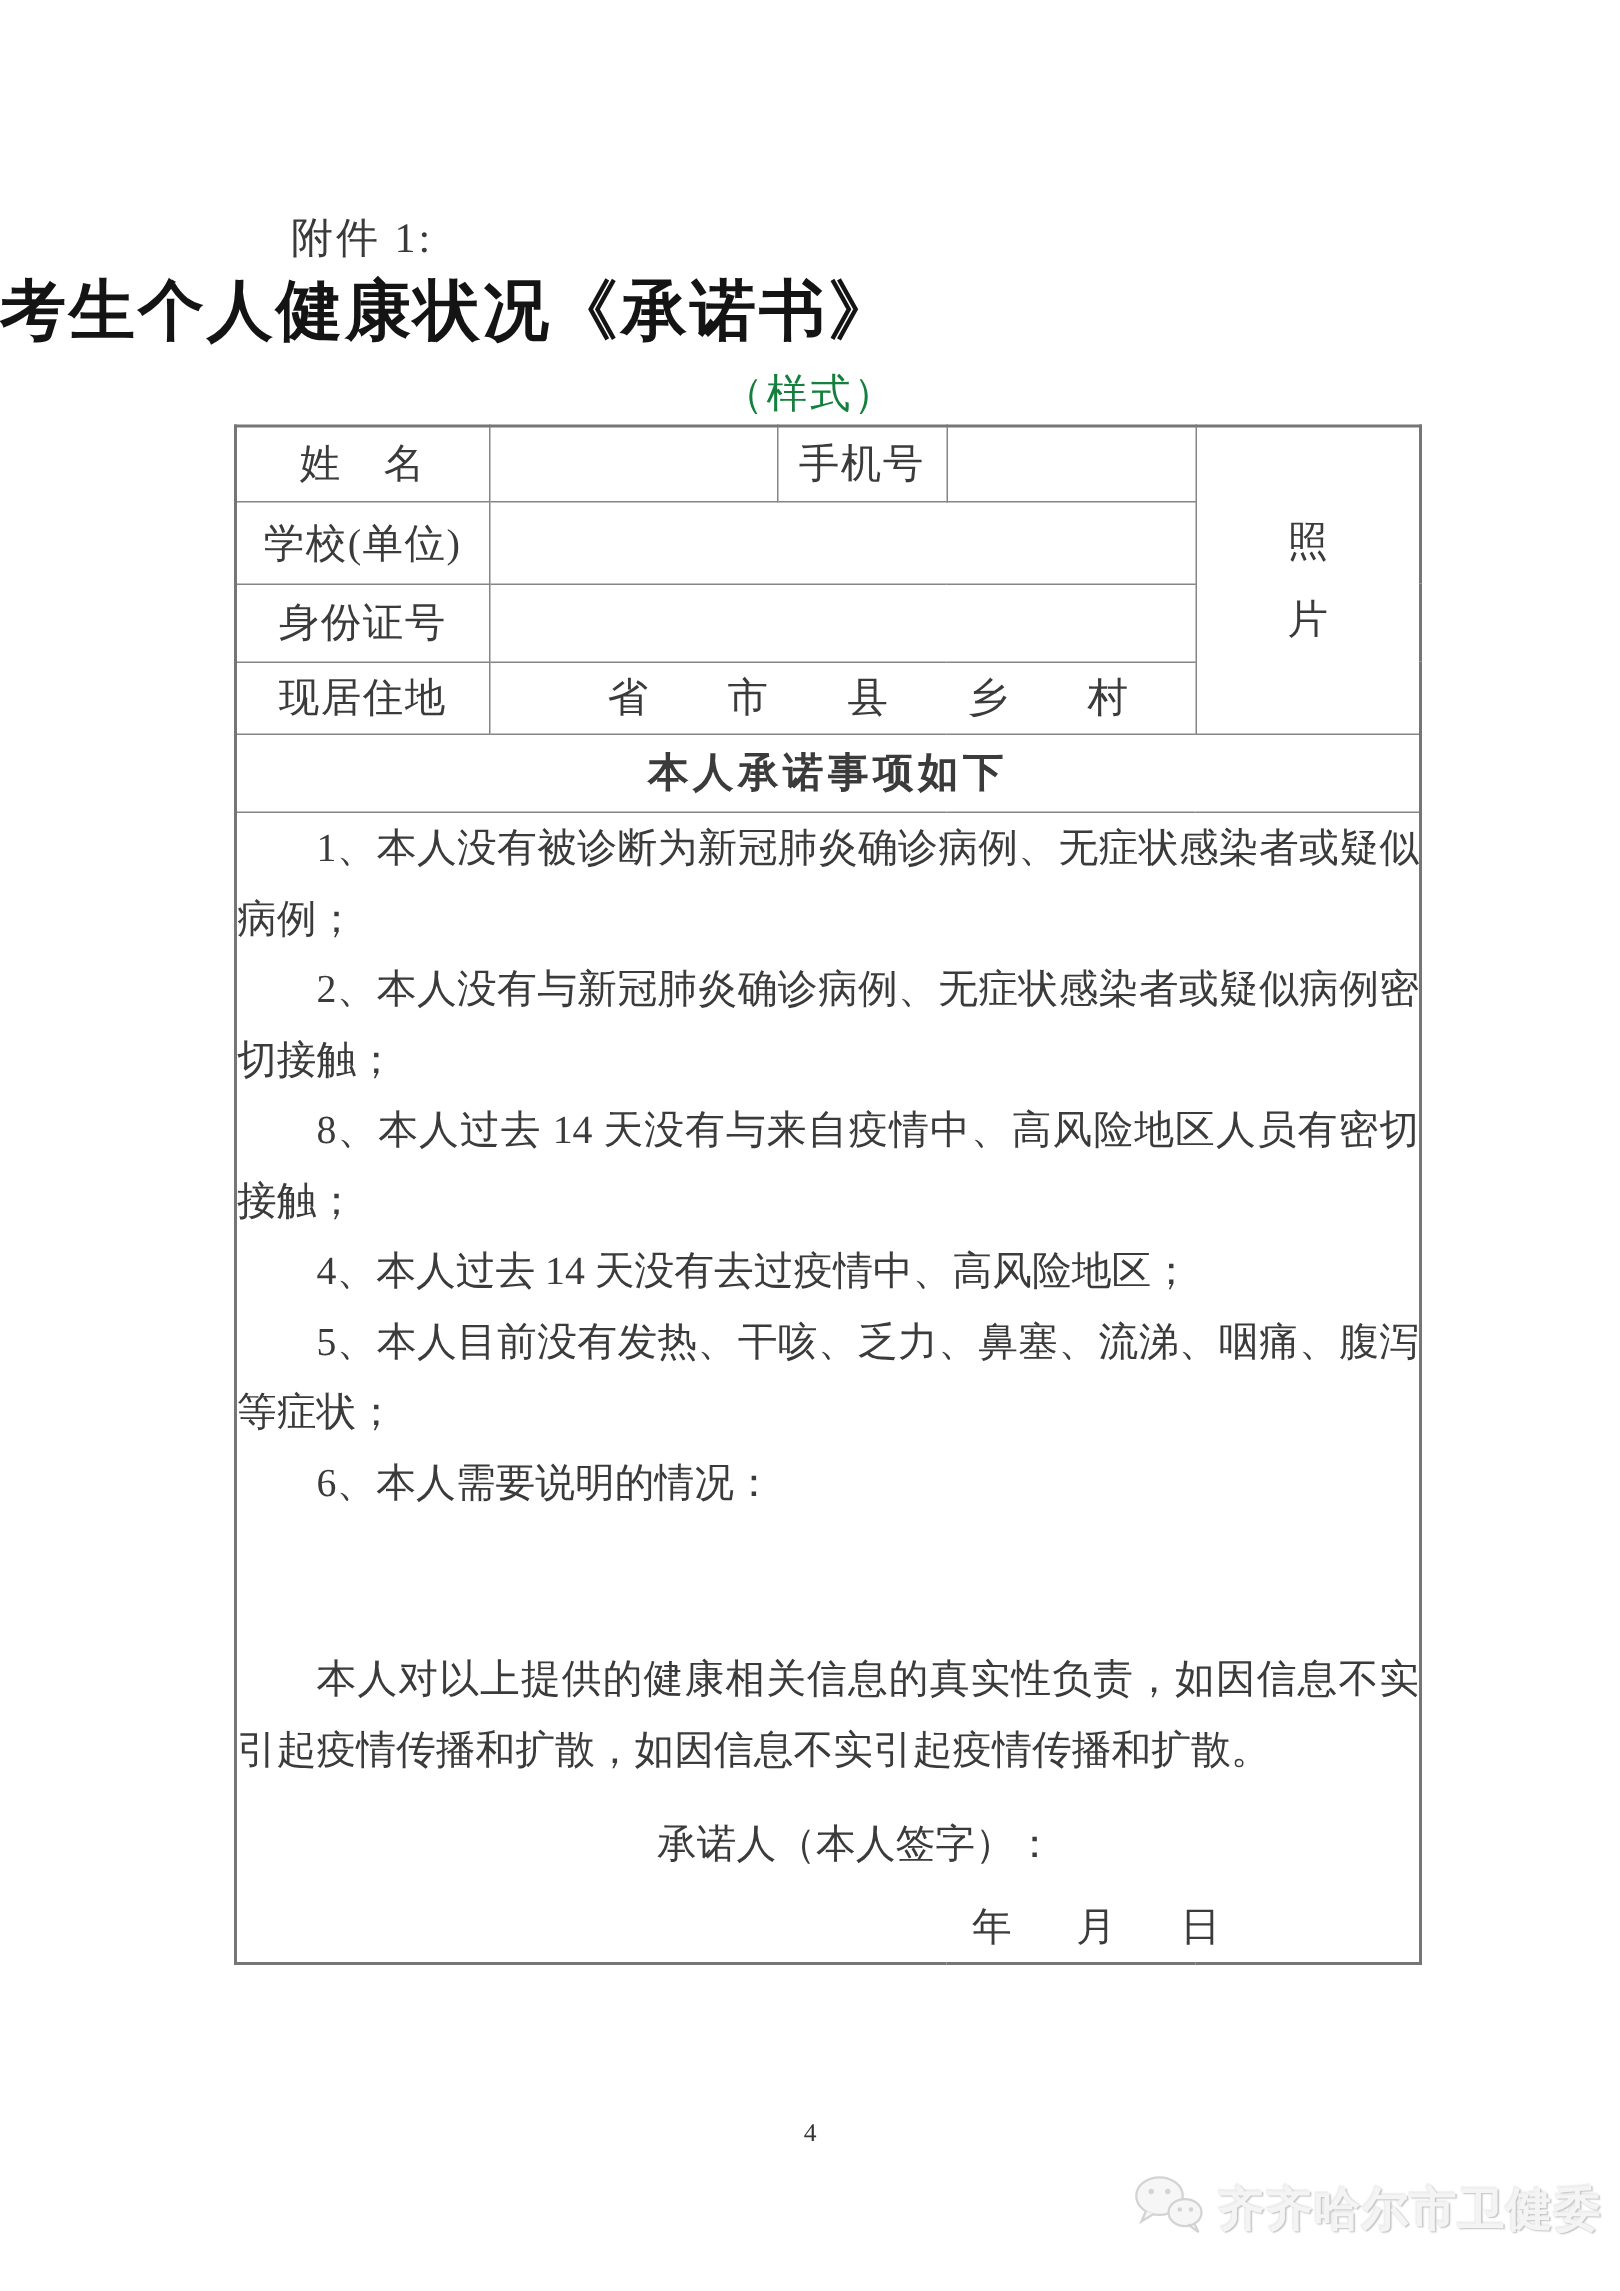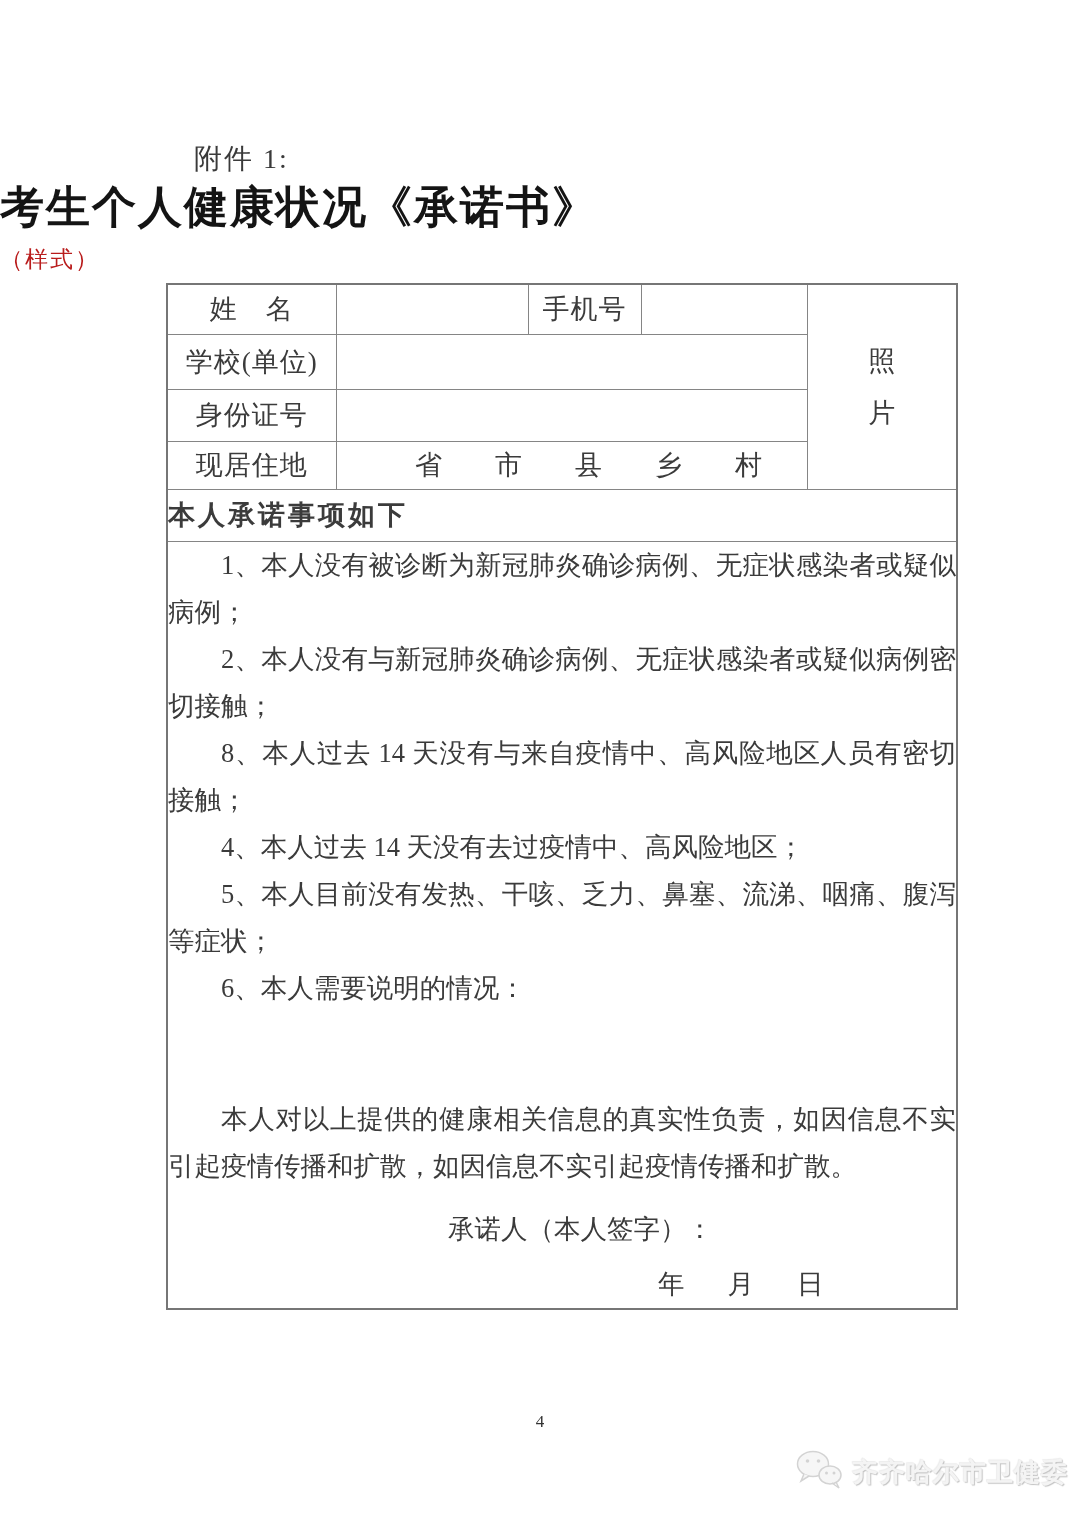--- a/index.html
+++ b/index.html
@@ -17,60 +17,60 @@
   }
   .doc-title {
     position: absolute; left: 0; right: 0; top: 178px;
     text-align: left;
     font-family: "Liberation Sans", "DejaVu Sans", sans-serif;
     font-size: 44px; font-weight: bold; color: #141414;
     letter-spacing: 2px;
   }
   .doc-subtitle {
     position: absolute; left: 0; right: 0; top: 244px;
-    text-align: left; font-size: 23px; color: #b91c1c; letter-spacing: 2px;
+    text-align: center; font-size: 27px; color: #15803d; letter-spacing: 2px;
   }
   table.form-table {
-    position: absolute; left: 166px; top: 283px;
+    position: absolute; left: 156px; top: 283px;
     width: 790px; table-layout: fixed;
     border-collapse: collapse;
     border: 2.5px solid #767676;
   }
   table.form-table td {
     border: 1.5px solid #858585;
     padding: 0; font-size: 27px; color: #3b3b3b;
   }
   td.cell-label { text-align: center; letter-spacing: 1px; }
   td.cell-photo { text-align: center; vertical-align: middle; }
   .photo-stack { display: flex; flex-direction: column; align-items: center; gap: 16px; }
   .units-row {
     display: flex; justify-content: space-around;
     padding: 0 18px 0 52px; align-items: center; height: 100%;
   }
   td.cell-commit-header {
-    text-align: left; font-weight: bold; font-size: 29px;
+    text-align: center; font-weight: bold; font-size: 29px;
     color: #222; letter-spacing: 3px;
   }
   td.cell-big { vertical-align: top; padding: 8px 8px 0 12px; }
   .big-inner { font-size: 26.5px; line-height: 47px; color: #3b3b3b; }
   .big-inner p { margin: 0; text-indent: 2em; text-align: justify; }
   .items p:last-child { margin-bottom: 84px; }
   p.signer-line { margin-top: 16px; margin-left: 280px; text-indent: 0; text-align: left; }
   .date-line { margin: 8px 0 0 490px; display: flex; gap: 43px; }
   .page-number {
     position: absolute; left: 0; right: 0; top: 1412px;
     text-align: center; font-size: 17px; color: #333;
   }
   .watermark {
     position: absolute; top: 1448px; right: 12px;
     display: flex; align-items: center; gap: 8px;
   }
   .watermark-text {
     font-family: "Liberation Sans", "DejaVu Sans", sans-serif;
-    font-size: 26px; font-weight: bold; letter-spacing: 1px;
+    font-size: 31px; font-weight: bold; letter-spacing: 1px;
     color: #f4f4f4;
     text-shadow: 1px 1px 1px #c3c3c3, -1px -1px 1px #ededed, 0 0 1px #d8d8d8;
   }
   .wm-icon { opacity: 0.9; }
 </style>
 </head>
 <body>
 
 <div class="attachment">附件 1:</div>
 

